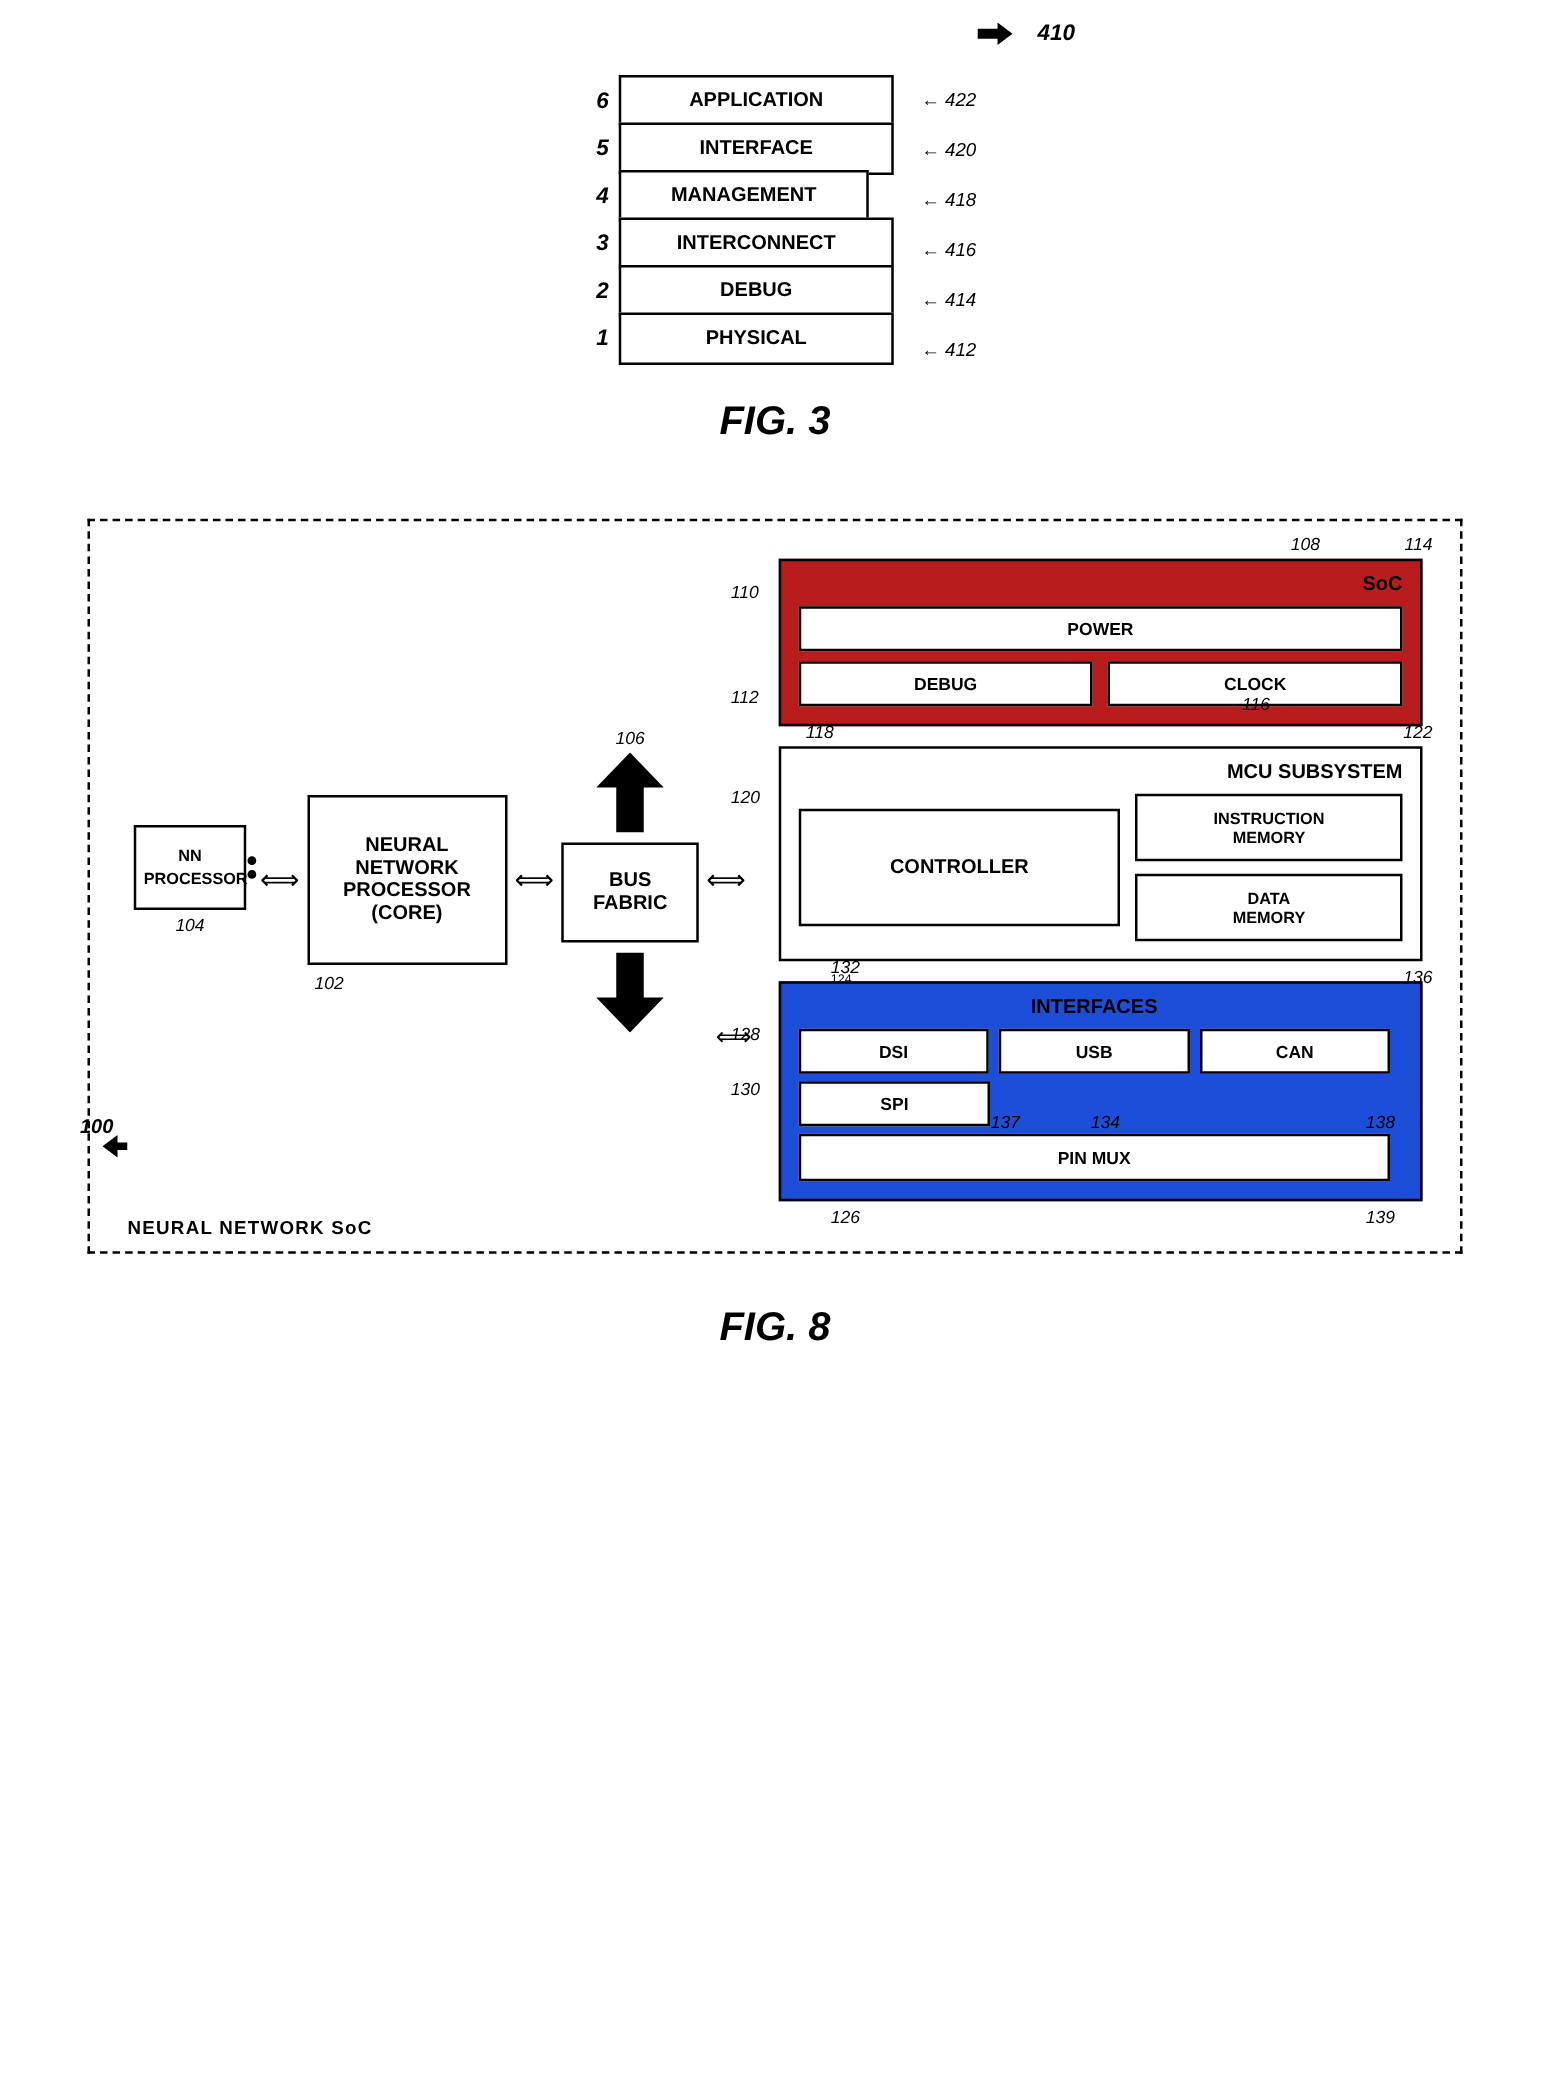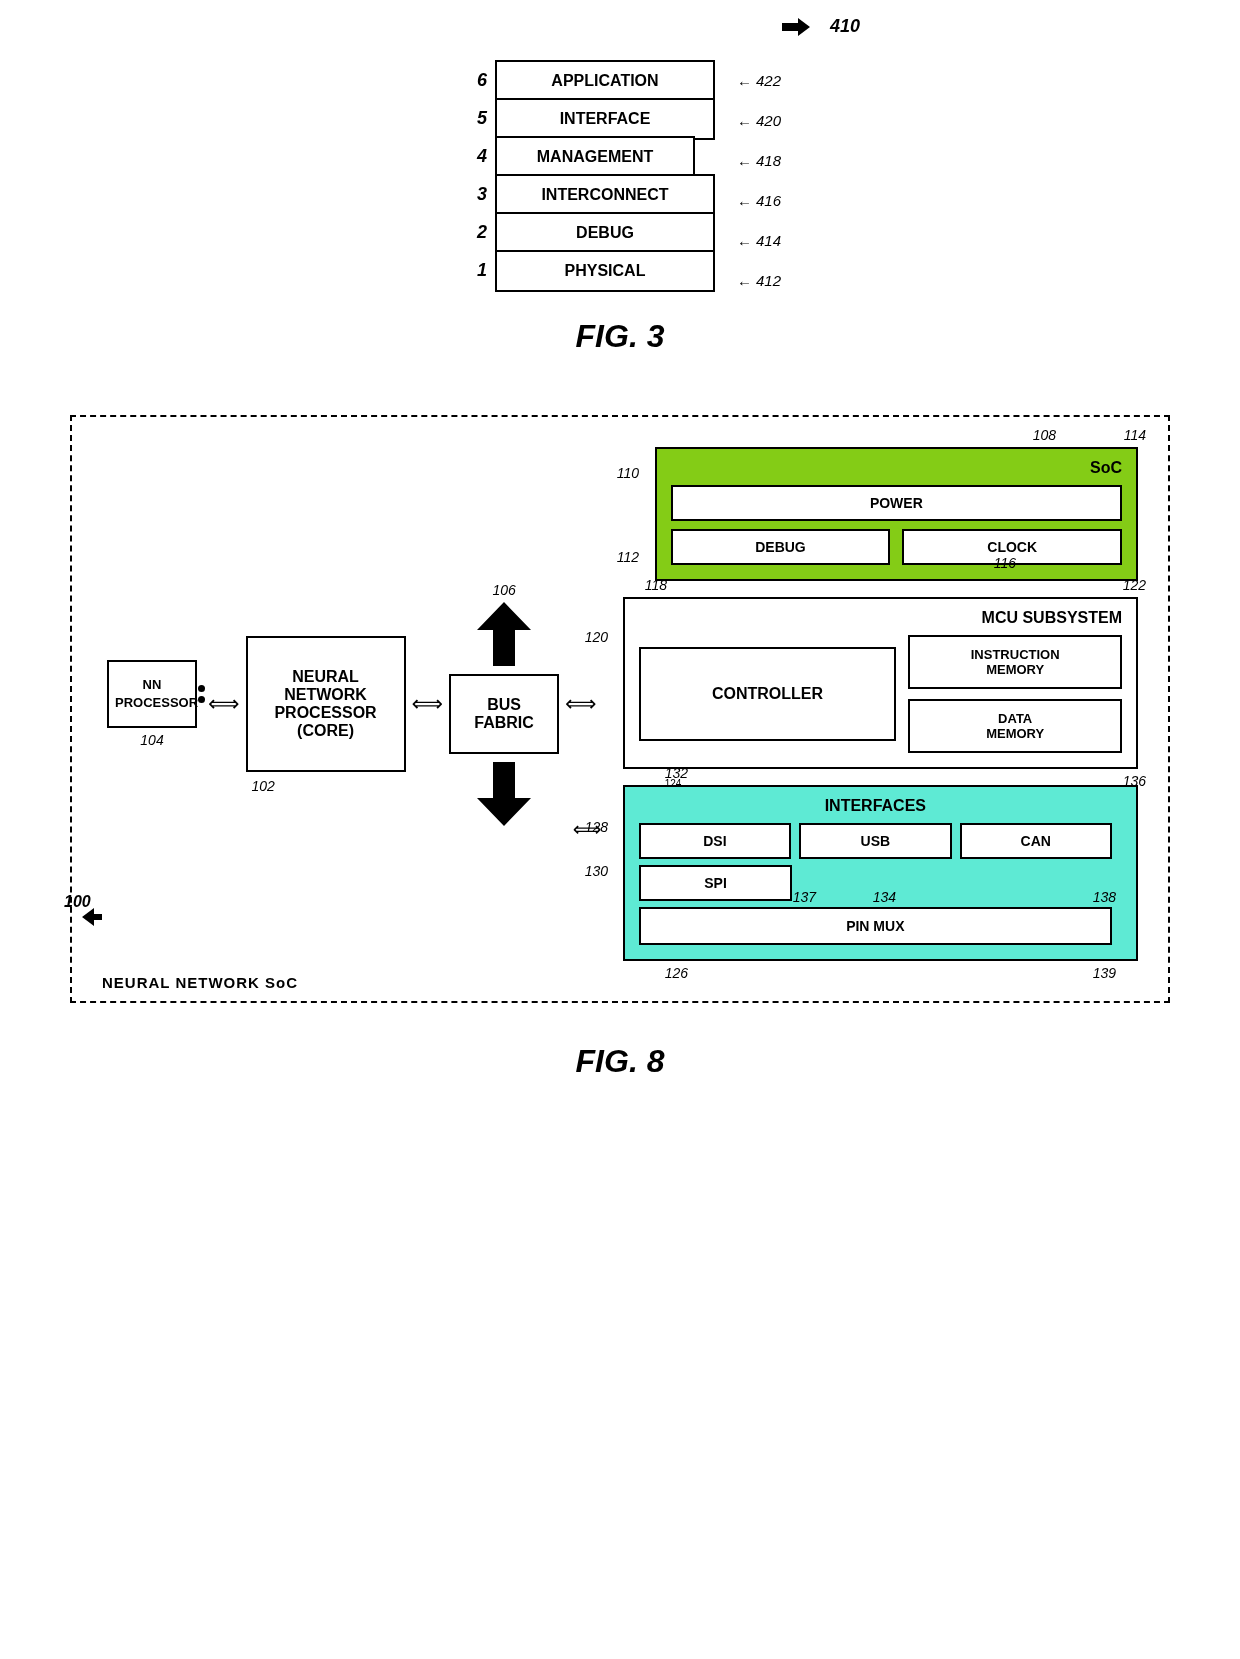--- a/index.html
+++ b/index.html
@@ -83,22 +83,21 @@
       gap: 16px;
       flex: 1;
       margin-left: 20px;
     }
 
     
     .soc-box {
       border: 2px solid #000;
       padding: 10px 14px 14px 14px;
       position: relative;
-      background: #84cc16;
-      margin-left: 32px;
+      background: #b91c1c;
     }
 
     .soc-label {
       font-size: 16px;
       font-weight: bold;
       text-align: right;
       margin-bottom: 8px;
     }
 
     .soc-inner {
@@ -170,21 +169,21 @@
       font-weight: bold;
       text-align: center;
       background: #fff;
     }
 
     
     .iface-box {
       border: 2px solid #000;
       padding: 10px 24px 14px 14px;
       position: relative;
-      background: #5eead4;
+      background: #1d4ed8;
     }
 
     .iface-label {
       font-size: 16px;
       font-weight: bold;
       text-align: center;
       margin-bottom: 8px;
     }
 
     .iface-grid {

